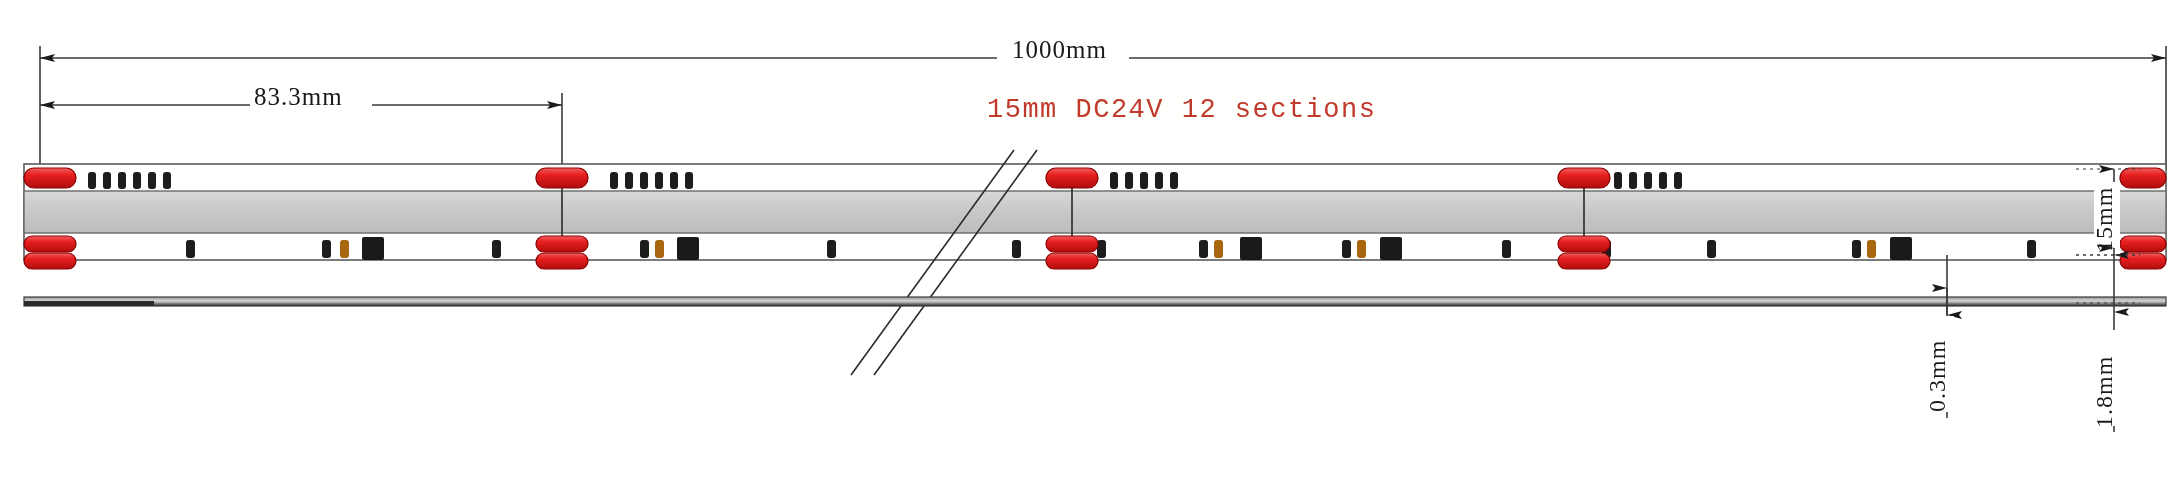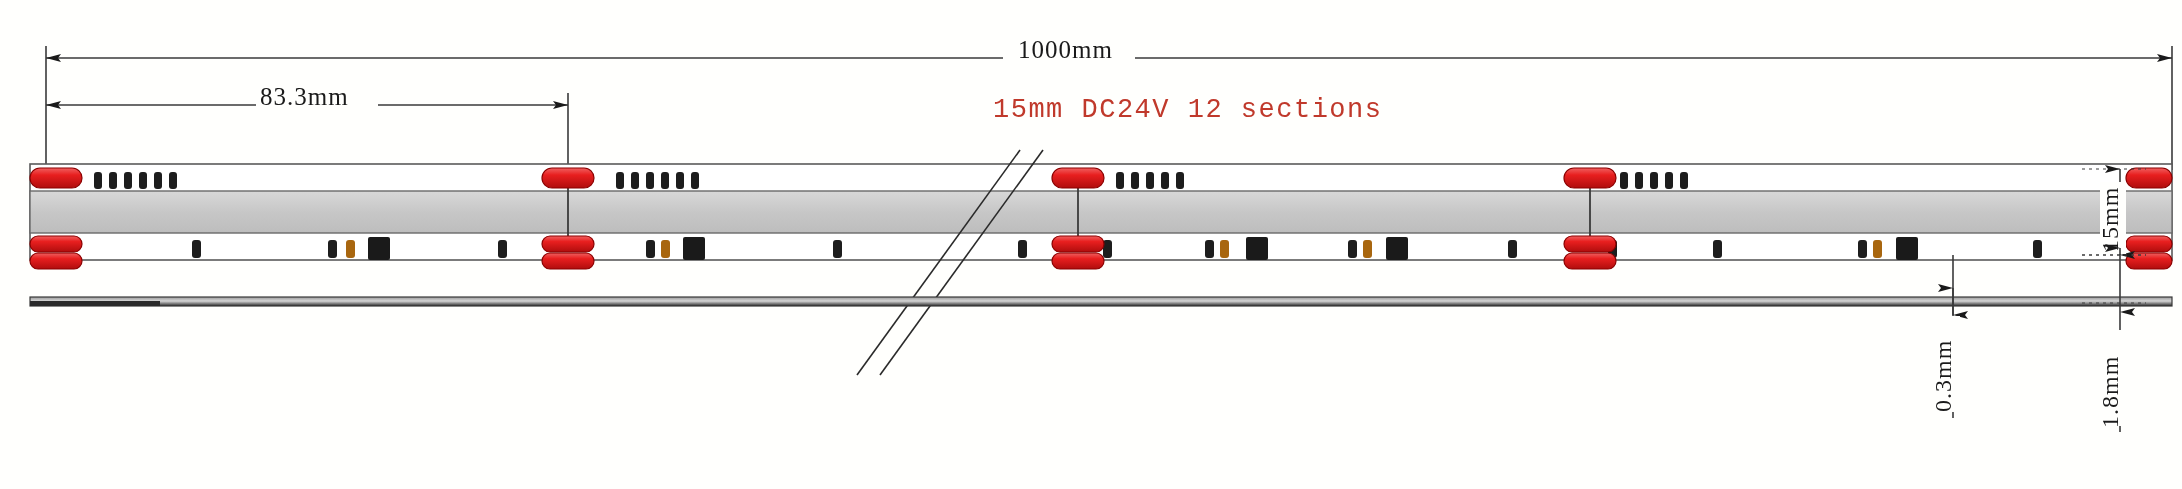--- a/index.html
+++ b/index.html
@@ -3,21 +3,21 @@
 <meta charset="utf-8">
 <style>
   html,body{margin:0;padding:0;}
   body{
     width:2182px;height:489px;
     background:#fffffd;
     font-family:"Liberation Serif", serif;
     overflow:hidden;
     position:relative;
   }
-  #stage{position:absolute;left:8px;top:0;width:1861px;height:489px;}
+  #stage{position:absolute;left:2px;top:0;width:1861px;height:489px;}
   svg{display:block;}
   .dimtext{
     font-family:"Liberation Serif", serif;
     font-size:25px;
     fill:#1a1a1a;
     letter-spacing:1px;
   }
   .redtext{
     font-family:"Liberation Mono","DejaVu Sans Mono",monospace;
     font-size:27px;

